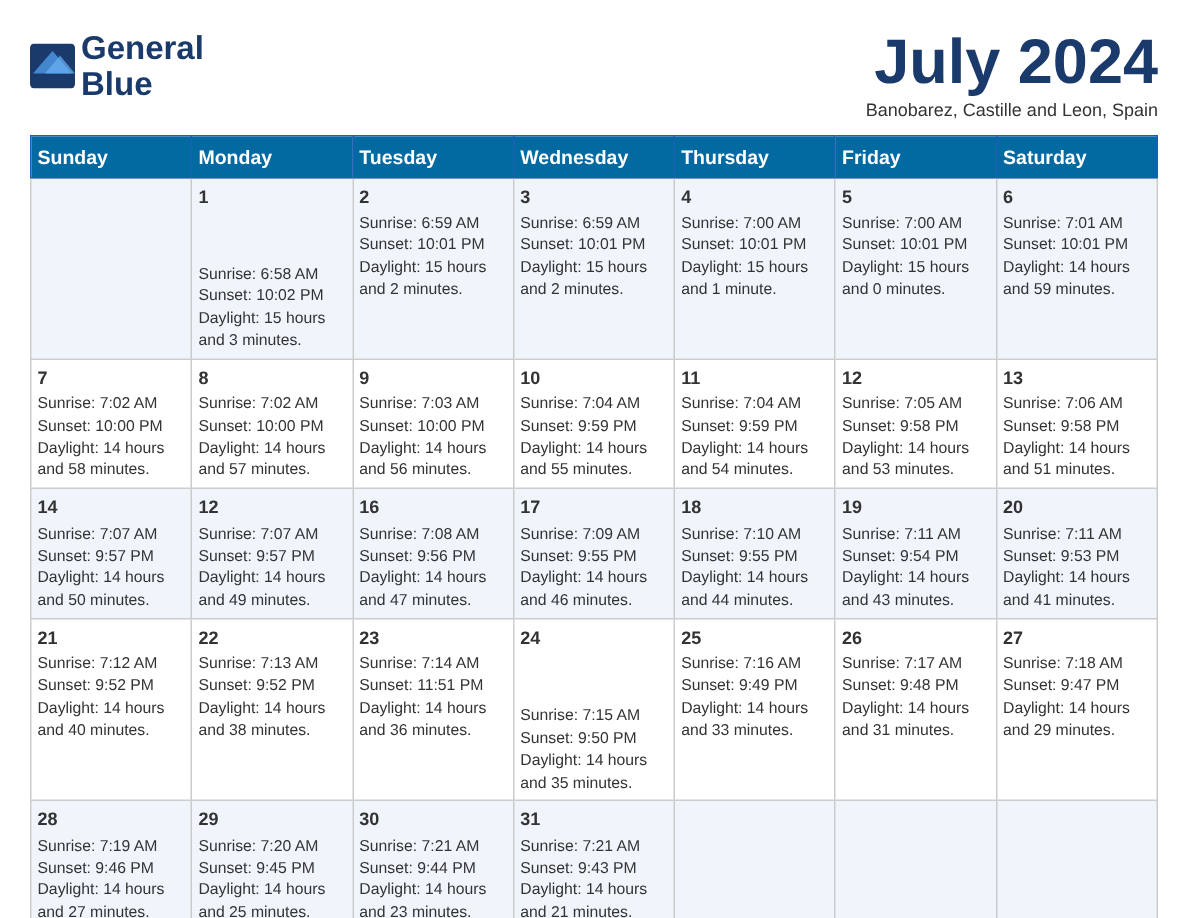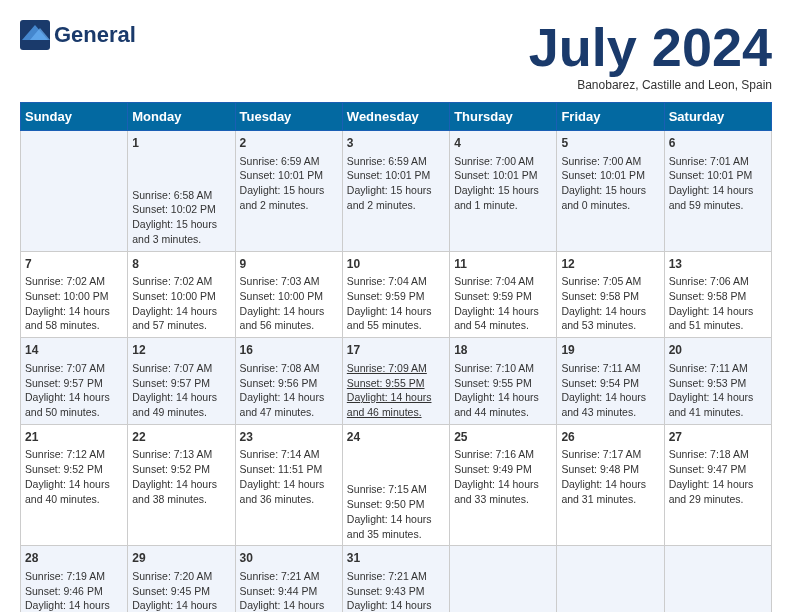--- a/index.html
+++ b/index.html
@@ -28,21 +28,21 @@
     }
     .logo-icon {
       width: 30px;
       height: 30px;
       margin-right: 4px;
     }
     .title-block {
       text-align: right;
     }
     .month-title {
-      font-size: 54px;
+      font-size: 42px;
       font-weight: bold;
       color: #1a3a6b;
       line-height: 1;
     }
     .location {
       font-size: 12px;
       color: #333;
       margin-top: 4px;
     }
     table {
@@ -89,20 +89,21 @@
 
 <div class="header">
   <div class="logo">
     <svg class="logo-icon" viewBox="0 0 30 30">
       <rect x="0" y="0" width="30" height="30" fill="#1a3a6b" rx="3"></rect>
       <polygon points="15,5 28,20 2,20" fill="#4a90d9" opacity="0.9"></polygon>
       <polygon points="20,8 30,20 10,20" fill="#6ab0f5" opacity="0.7"></polygon>
     </svg>
     <div class="logo-text">
       <div>General</div>
+      <div>Blue</div>
     </div>
   </div>
   <div class="title-block">
     <div class="month-title">July 2024</div>
     <div class="location">Banobarez, Castille and Leon, Spain</div>
   </div>
 </div>
 
 <table>
   <thead>
@@ -230,21 +231,21 @@
         </td>
         <td>
           <span class="day-num">16</span>
           <div class="cell-content" style="white-space: pre-line;">Sunrise: 7:08 AM
 Sunset: 9:56 PM
 Daylight: 14 hours
 and 47 minutes.</div>
         </td>
         <td>
           <span class="day-num">17</span>
-          <div class="cell-content" style="white-space: pre-line; text-decoration: underline;">Sunrise: 7:09 AM
+          <div class="cell-content" style="white-space: pre-line;">Sunrise: 7:09 AM
 Sunset: 9:55 PM
 Daylight: 14 hours
 and 46 minutes.</div>
         </td>
         <td>
           <span class="day-num">18</span>
           <div class="cell-content" style="white-space: pre-line;">Sunrise: 7:10 AM
 Sunset: 9:55 PM
 Daylight: 14 hours
 and 44 minutes.</div>

